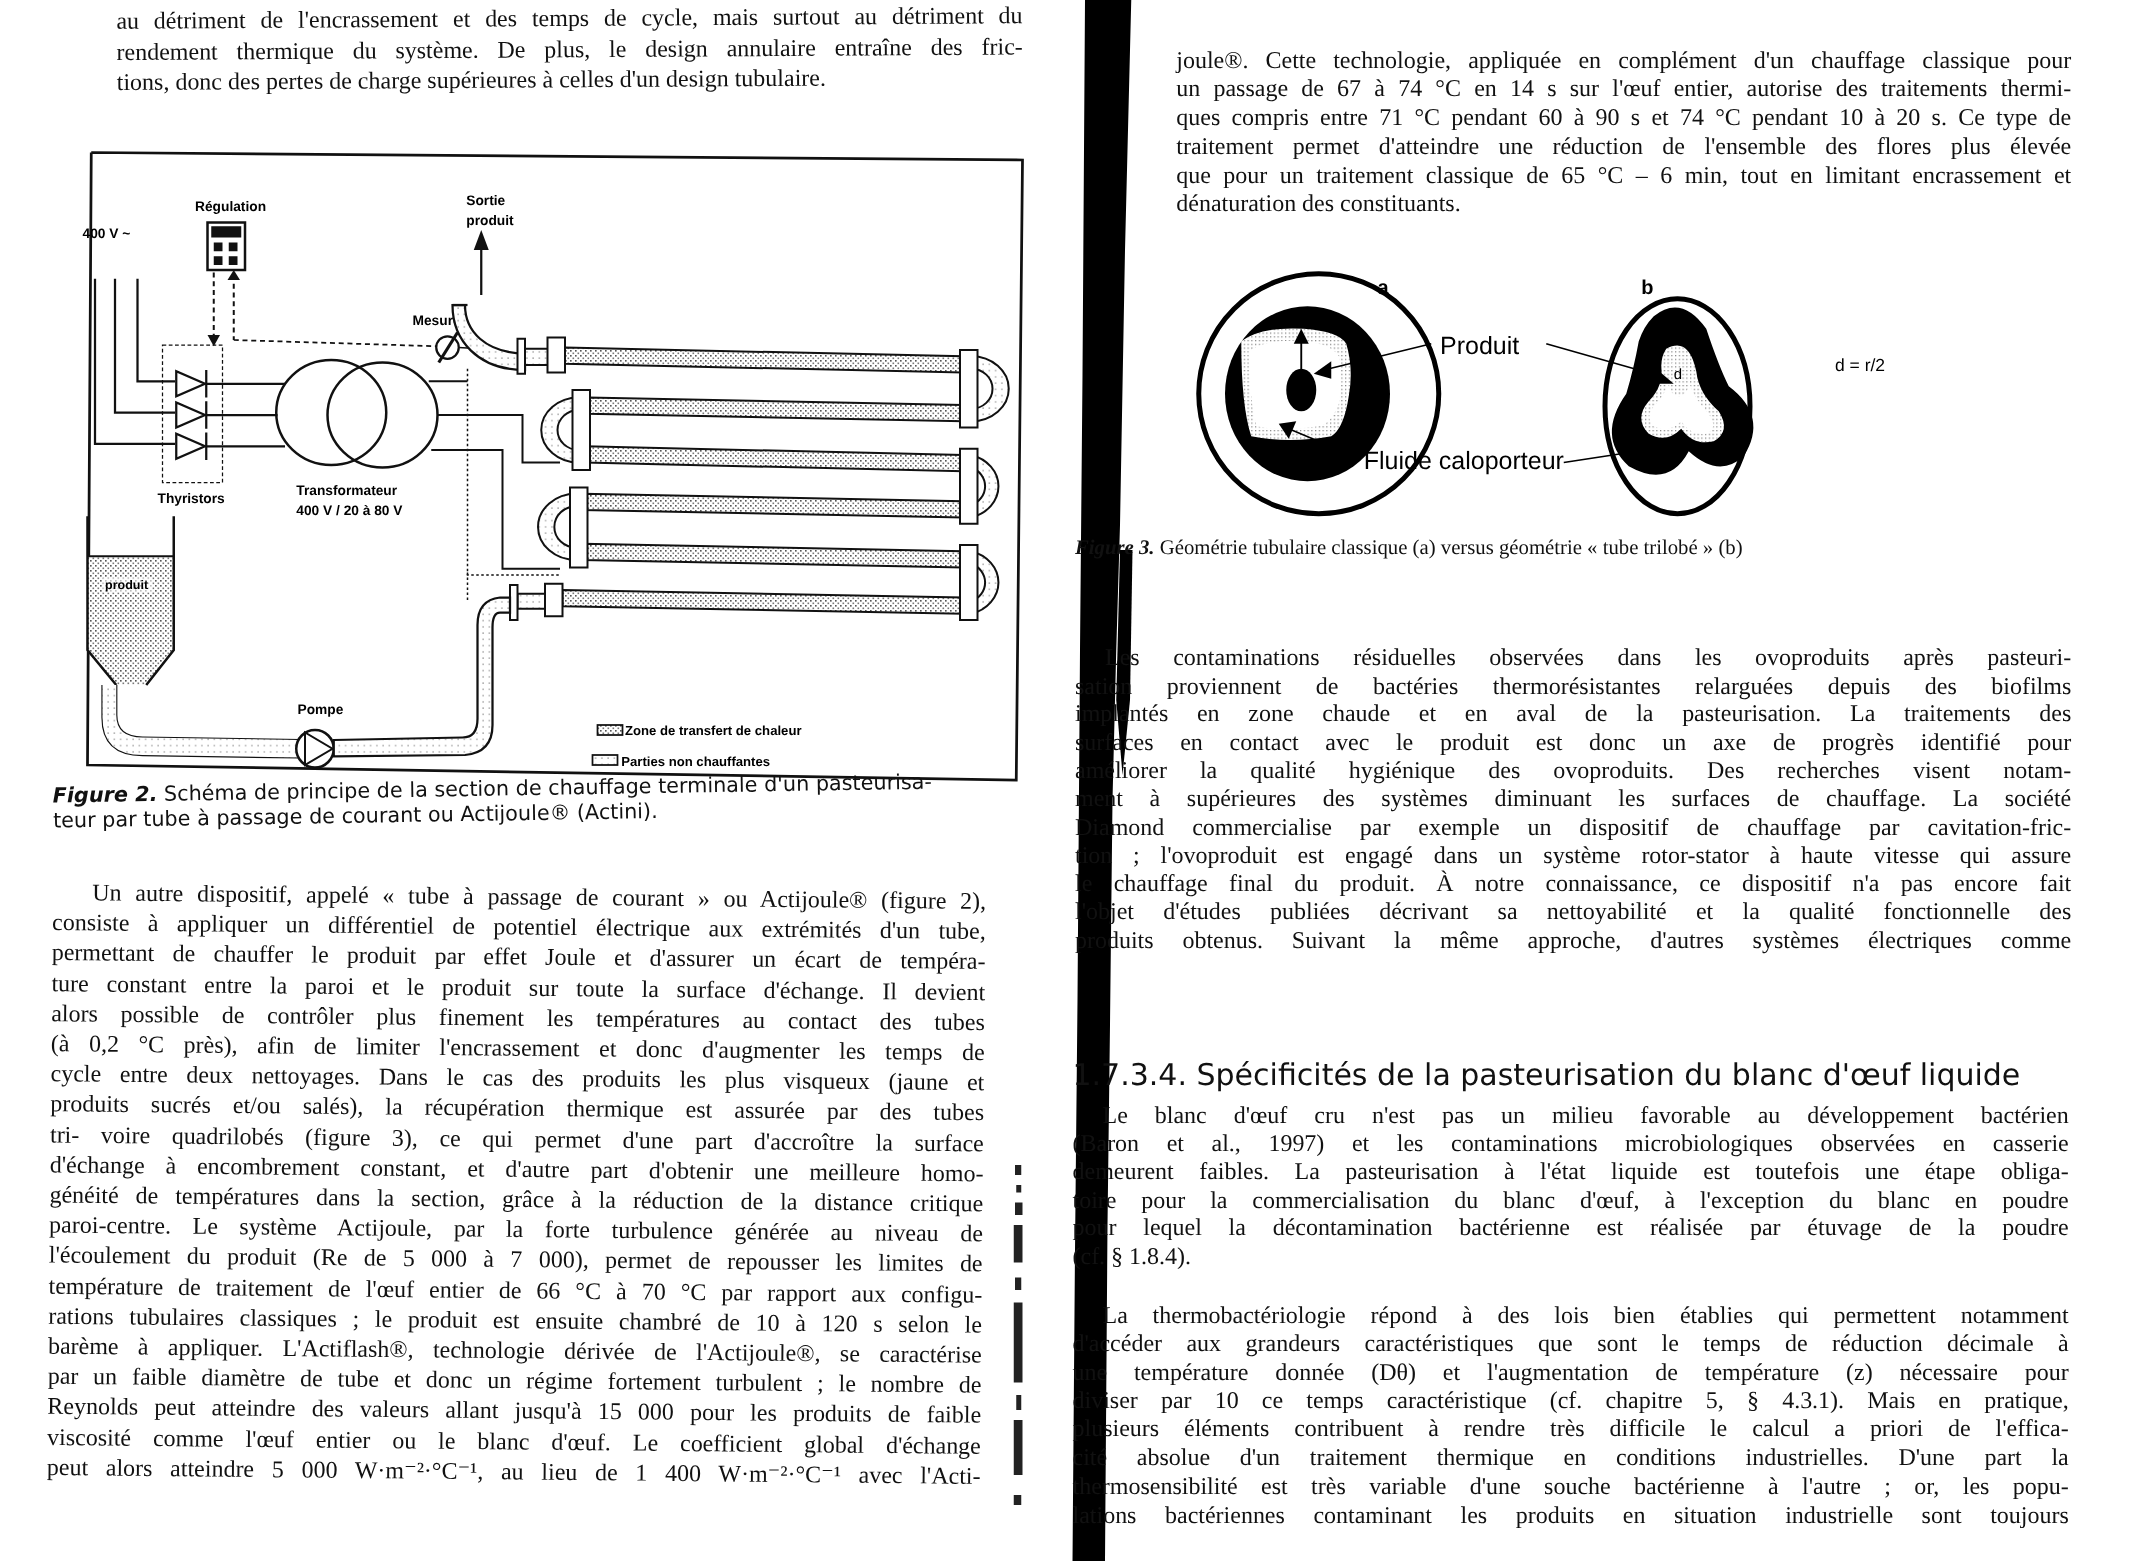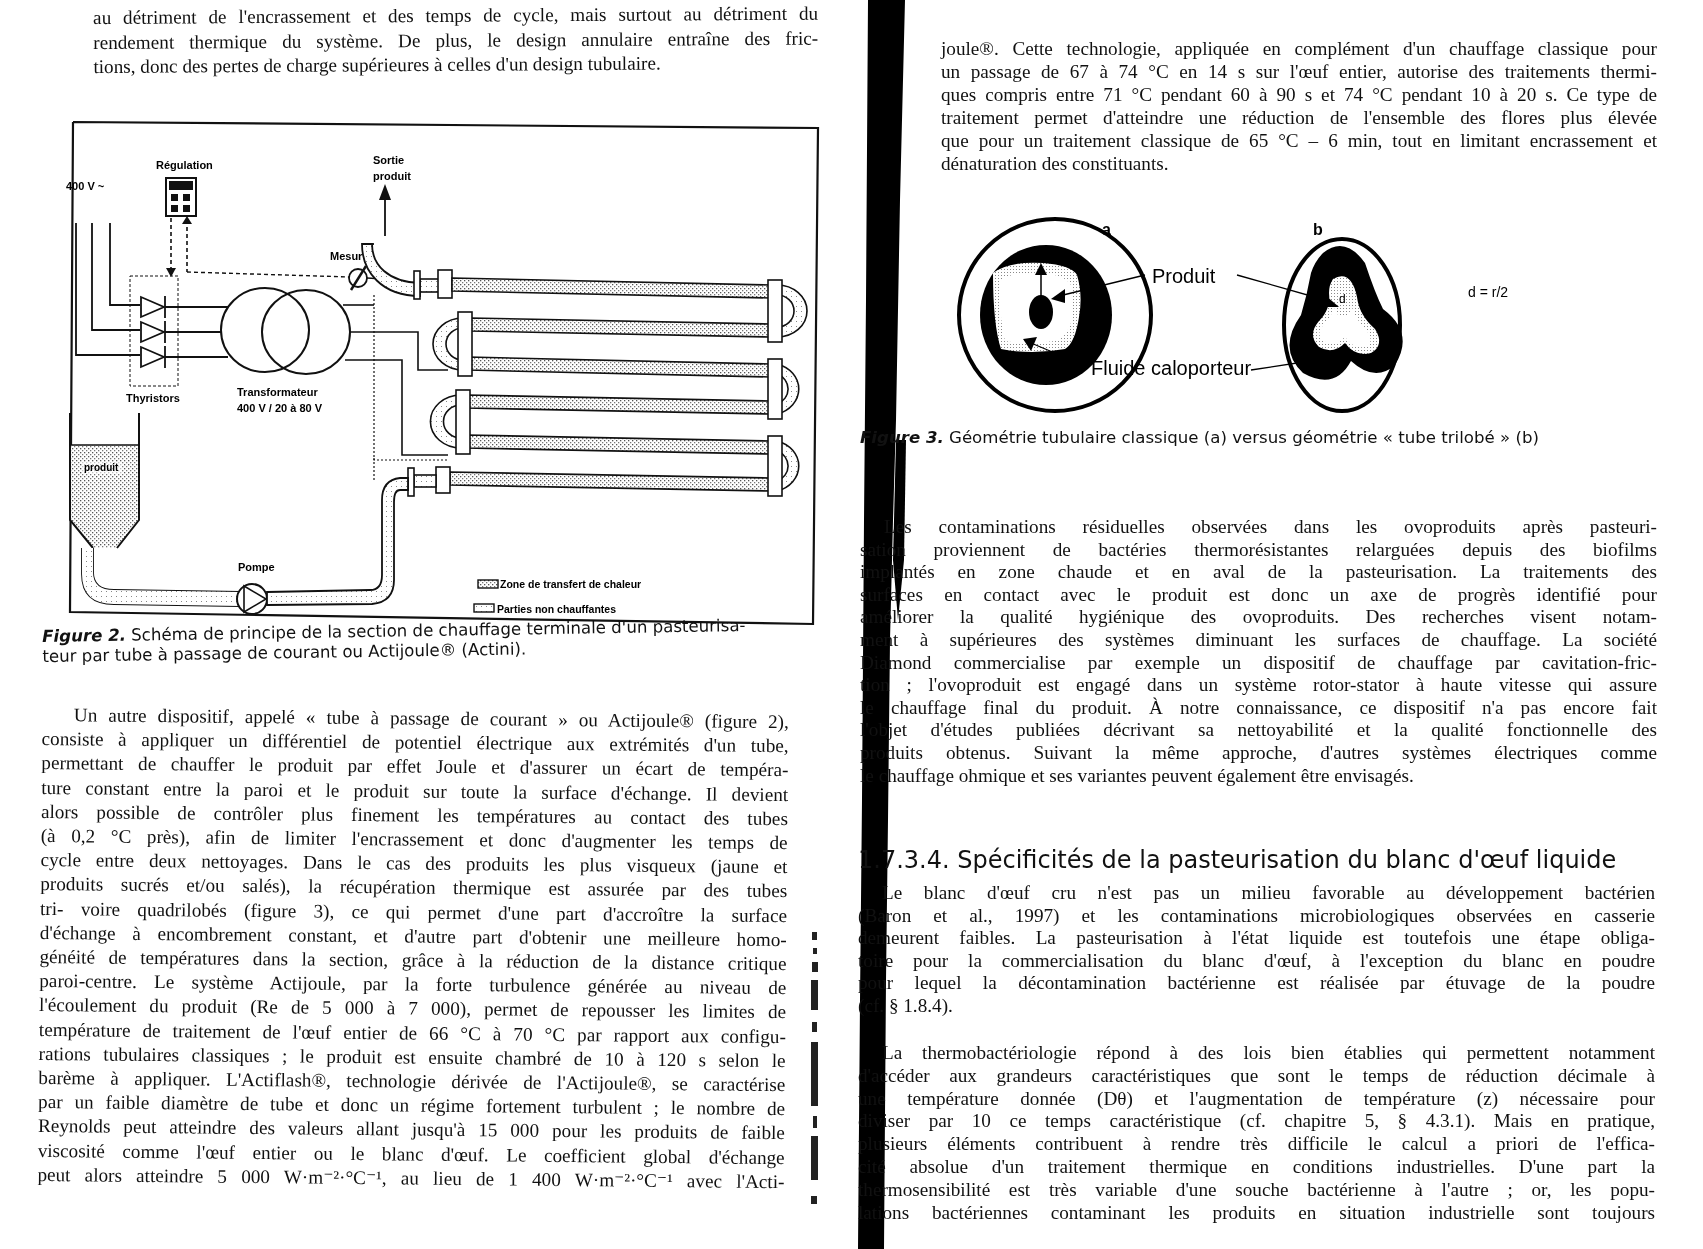--- a/index.html
+++ b/index.html
@@ -269,37 +269,36 @@
     <line x1="332" y1="60" x2="420" y2="85" stroke="#000" stroke-width="1.3"></line>
     <polygon points="434,92 420,80 416,92" fill="#000"></polygon>
 
     <text class="figtext" x="186" y="160" font-size="20">Fluide caloporteur</text>
     <line x1="183" y1="152" x2="126" y2="128" stroke="#000" stroke-width="1.3"></line>
     <polygon points="118,124 132,122 126,136" fill="#000"></polygon>
     <line x1="346" y1="155" x2="405" y2="146" stroke="#000" stroke-width="1.3"></line>
     <polygon points="414,144 400,138 402,152" fill="#000"></polygon>
   </svg>
 
-  <div class="caption" style="left:-45px; top:428px; width:800px;">
+  <div class="caption" style="left:-45px; top:428px; width:800px;font-family:Liberation Serif, serif;">
     <div><b>Figure 3.</b><span> Géométrie tubulaire classique (a) versus géométrie « tube trilobé » (b)</span></div>
   </div>
 
   <div class="para" style="left:-45px; top:516px; width:797px; line-height:22.6px;font-family:Liberation Serif, serif;">
     <span class="line" style="padding-left:24px">Les contaminations résiduelles observées dans les ovoproduits après pasteuri-</span>
     <span class="line">sation proviennent de bactéries thermorésistantes relarguées depuis des biofilms</span>
     <span class="line">implantés en zone chaude et en aval de la pasteurisation. La traitements des</span>
     <span class="line">surfaces en contact avec le produit est donc un axe de progrès identifié pour</span>
     <span class="line">améliorer la qualité hygiénique des ovoproduits. Des recherches visent notam-</span>
     <span class="line">ment à supérieures des systèmes diminuant les surfaces de chauffage. La société</span>
     <span class="line">Diamond commercialise par exemple un dispositif de chauffage par cavitation-fric-</span>
     <span class="line">tion ; l'ovoproduit est engagé dans un système rotor-stator à haute vitesse qui assure</span>
     <span class="line">le chauffage final du produit. À notre connaissance, ce dispositif n'a pas encore fait</span>
     <span class="line">l'objet d'études publiées décrivant sa nettoyabilité et la qualité fonctionnelle des</span>
     <span class="line">produits obtenus. Suivant la même approche, d'autres systèmes électriques comme</span>
-    <span class="line last">le chauffage ohmique et ses variantes peuvent également être envisagés.</span>
   </div>
 
   <div class="heading" style="left:-47px; top:846px;">1.7.3.4.  Spécificités de la pasteurisation du blanc d'œuf liquide</div>
 
   <div class="para" style="left:-47px; top:882px; width:797px; line-height:22.6px;">
     <span class="line" style="padding-left:24px">Le blanc d'œuf cru n'est pas un milieu favorable au développement bactérien</span>
     <span class="line">(Baron et al., 1997) et les contaminations microbiologiques observées en casserie</span>
     <span class="line">demeurent faibles. La pasteurisation à l'état liquide est toutefois une étape obliga-</span>
     <span class="line">toire pour la commercialisation du blanc d'œuf, à l'exception du blanc en poudre</span>
     <span class="line">pour lequel la décontamination bactérienne est réalisée par étuvage de la poudre</span>

